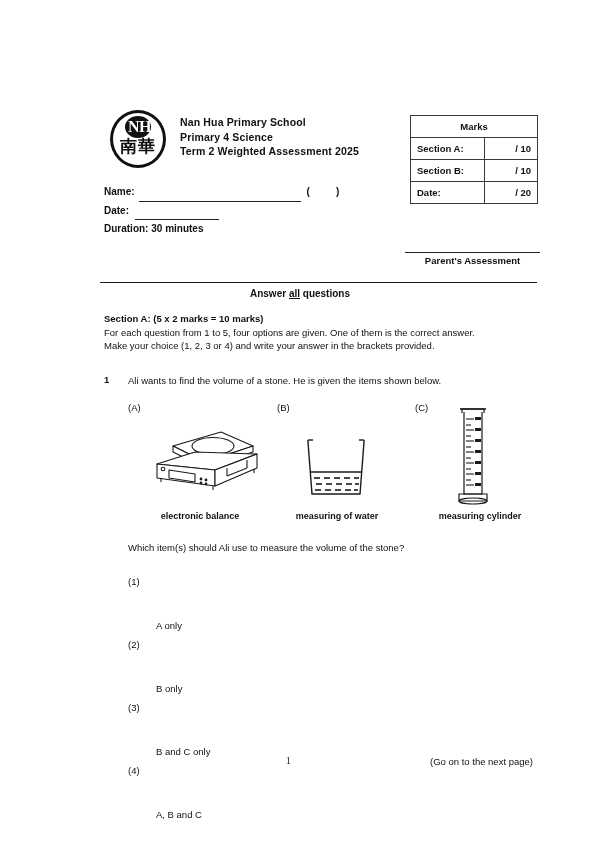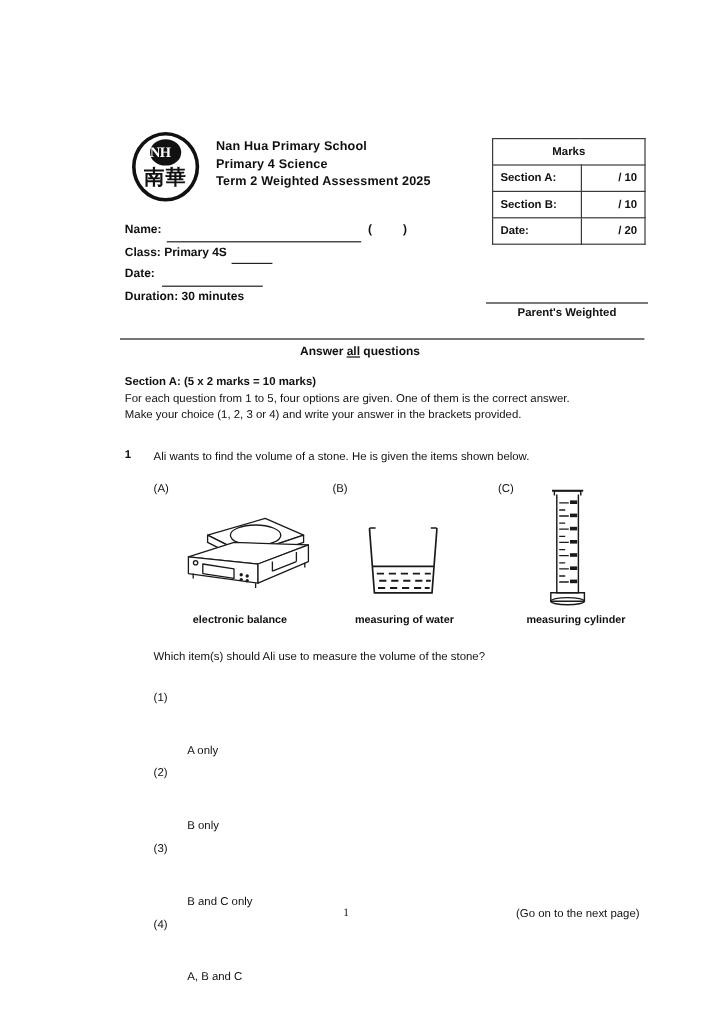--- a/index.html
+++ b/index.html
@@ -58,34 +58,34 @@
     border-radius: 50%;
     background: #111;
   }
   .logo-nh {
     position: absolute;
     left: 17px;
     top: 8px;
     width: 26px;
     height: 20px;
     line-height: 20px;
-    text-align: left;
+    text-align: right;
     color: #fff;
     font-family: "Liberation Serif", serif;
     font-weight: bold;
-    font-size: 12px;
+    font-size: 16px;
     letter-spacing: -0.5px;
   }
   .logo-cn {
     position: absolute;
     left: 6px;
     top: 29px;
     width: 48px;
     text-align: center;
-    font-family: Liberation Serif, serif;
+    font-family: Liberation Mono, monospace;
     font-weight: bold;
     font-size: 17px;
     line-height: 19px;
     color: #111;
     letter-spacing: 1px;
   }
 
   .school-block {
     position: absolute;
     left: 180px;
@@ -300,29 +300,25 @@
         <td class="mk-value">/ 10</td>
       </tr>
       <tr>
         <td class="mk-label">Date:</td>
         <td class="mk-value">/ 20</td>
       </tr>
     </tbody>
       </table>
 
     <div class="sig-line"></div>
-    <div class="sig-label">Parent's Weighted</div>
+    <div class="sig-label">Parent's Assessment</div>
 
     <div class="fields">
       <div class="field-row">
         <span>Name:</span><span class="rule rule-name"></span><span class="paren-l">(</span><span class="paren-r">)</span>
-      </div>
-      <div class="field-row">
-        <span>Class:</span>
-        <span>Primary 4S</span><span class="rule rule-class"></span>
       </div>
       <div class="field-row">
         <span>Date:</span><span class="rule rule-date"></span>
       </div>
       <div class="field-row">
         <span>Duration:</span>
         <span>30 minutes</span>
       </div>
     </div>
 

